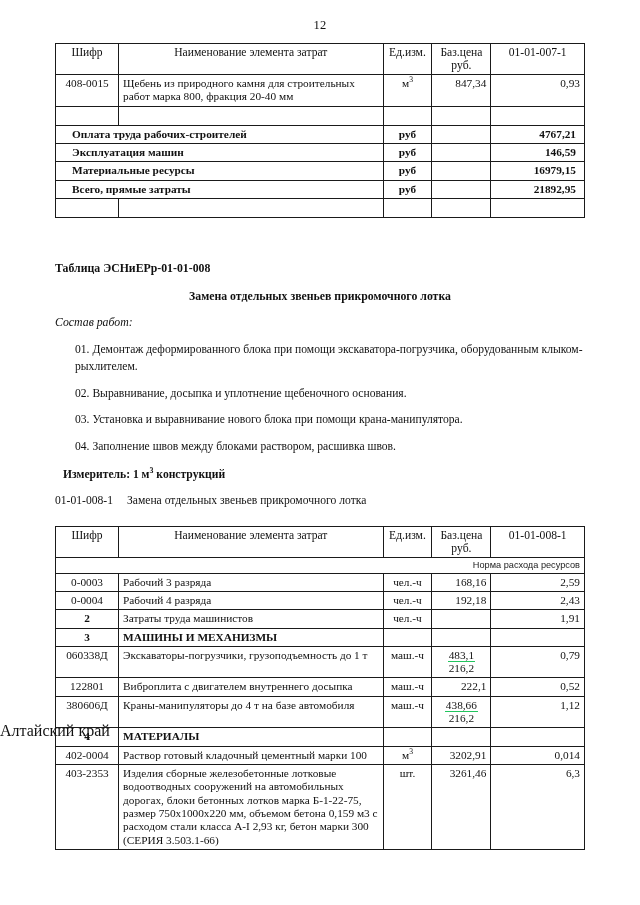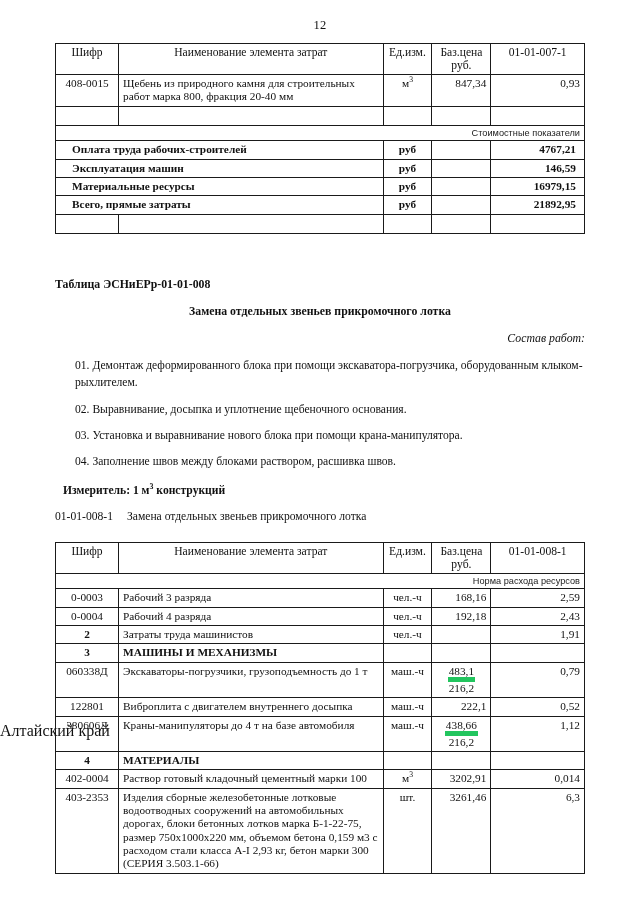--- a/index.html
+++ b/index.html
@@ -68,36 +68,36 @@
     text-align: right;
     font-family: "Liberation Sans", "DejaVu Sans", sans-serif;
     font-size: 9.2px;
     padding: 2px 8px 2px 4px;
     color: #222;
   }
   .center { text-align: center; }
 
   
   .frac { display: inline-block; text-align: center; line-height: 1.08; }
-  .frac .num { display: block; border-bottom: 5px solid #22c55e; padding: 0 1px; }
+  .frac .num { display: block; border-bottom: 1px solid #22c55e; padding: 0 1px; }
   .frac .den { display: block; padding: 0 1px; }
 
   
   .t1 { margin-top: 2px; }
   .t1 .sum-label { font-weight: bold; padding-left: 16px; }
   .t1 .sum-unit  { font-weight: bold; text-align: center; }
   .t1 .sum-val   { font-weight: bold; text-align: right; padding-right: 8px; }
   .t1 .spacer td { height: 14px; border-top: none; }
   .t1 .noborder-top td { border-top: none; }
 
   
   .mid { margin-top: 42px; font-size: 11.6px; line-height: 1.5; }
   .tbl-caption { font-weight: bold; font-size: 11.8px; }
   .sub-title { text-align: center; font-weight: bold; margin-top: 10px; font-size: 11.8px; }
-  .sostav { text-align: right; font-style: italic; margin-top: 9px; font-size: 11.8px; }
+  .sostav { text-align: left; font-style: italic; margin-top: 9px; font-size: 11.8px; }
   .work-item { margin-top: 9px; padding-left: 20px; text-indent: 0; font-family: Liberation Serif, serif; }
   .izmeritel { margin-top: 11px; font-weight: bold; padding-left: 8px; }
   .norm-line { margin-top: 9px; }
   .norm-line .norm-code { display: inline-block; margin-right: 14px; }
 
   sup { font-size: 0.68em; vertical-align: super; line-height: 0; }
 
   
   .t2 { margin-top: 16px; }
   .t2 td { padding: 2.5px 4px; }
@@ -148,23 +148,20 @@
         <td class="c-unit center"><span>м</span><sup>3</sup></td>
         <td class="c-price">847,34</td>
         <td class="c-norm">0,93</td>
       </tr>
       <tr class="spacer">
         <td></td>
         <td></td>
         <td></td>
         <td></td>
         <td></td>
-      </tr>
-      <tr class="band">
-        <td colspan="5">Стоимостные показатели</td>
       </tr>
       <tr>
         <td class="sum-label" colspan="2">Оплата труда рабочих-строителей</td>
         <td class="sum-unit">руб</td>
         <td></td>
         <td class="sum-val">4767,21</td>
       </tr>
       <tr class="noborder-top">
         <td class="sum-label" colspan="2">Эксплуатация машин</td>
         <td class="sum-unit">руб</td>

